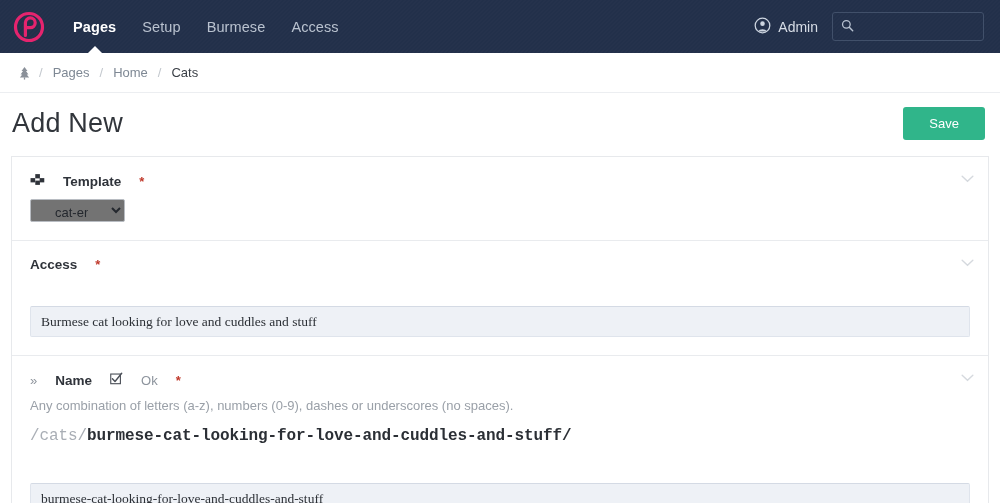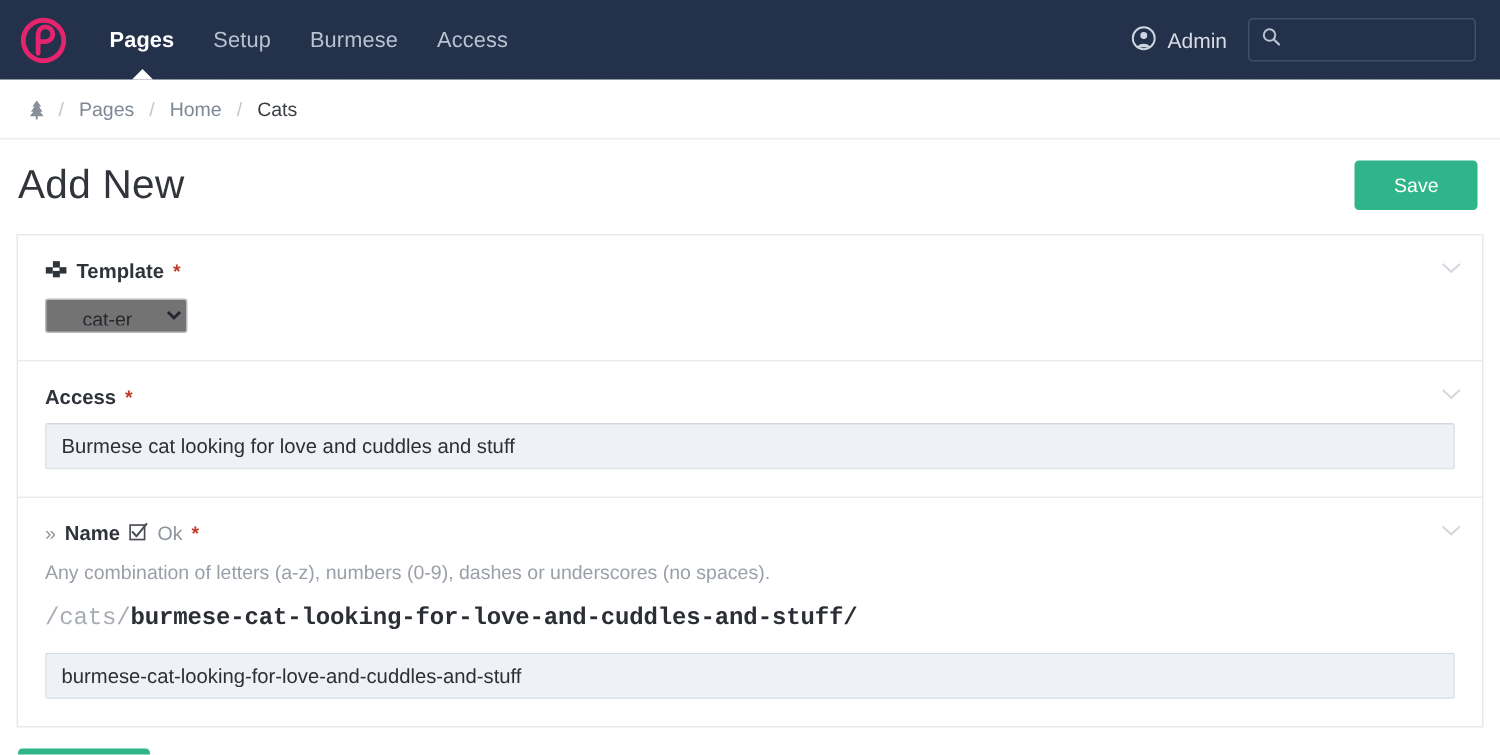--- a/index.html
+++ b/index.html
@@ -141,22 +141,22 @@
     position: relative;
     padding: 16px 18px 18px 18px;
     border-bottom: 1px solid #e9ebee;
   }
   .field:last-child { border-bottom: 0; }
   .field-label {
     font-size: 13.5px;
     color: #2f333a;
     font-weight: bold;
     display: flex;
-    align-items: flex-start;
-    gap: 6px;
+    align-items: center;
+    gap: 18px;
     margin-bottom: 10px;
   }
   .req { color: #c0392b; font-weight: bold; font-size: 13px; }
   .ok-text { color: #8d949d; font-weight: normal; font-size: 13px; }
   .toggler {
     position: absolute;
     right: 14px; top: 16px;
     color: #d9dde2;
     font-size: 12px;
     cursor: pointer;
@@ -179,21 +179,22 @@
     width: 100%;
     height: 31px;
     background: #eef1f6;
     border: 1px solid #dfe4ec;
     border-top-color: #d4dae4;
     border-radius: 2px;
     padding: 0 10px;
     font-size: 13.5px;
     color: #2c3036;
     outline: none;
-    font-family: Liberation Sans, sans-serif;
+    font-family: Liberation Serif, serif;
+    margin-top: 24px;
   }
   .field-desc {
     font-size: 13px;
     color: #9aa0a8;
     margin: 0 0 14px 0;
   }
   .url-line {
     font-family: "Liberation Mono", monospace;
     font-size: 16px;
     margin-bottom: 14px;

